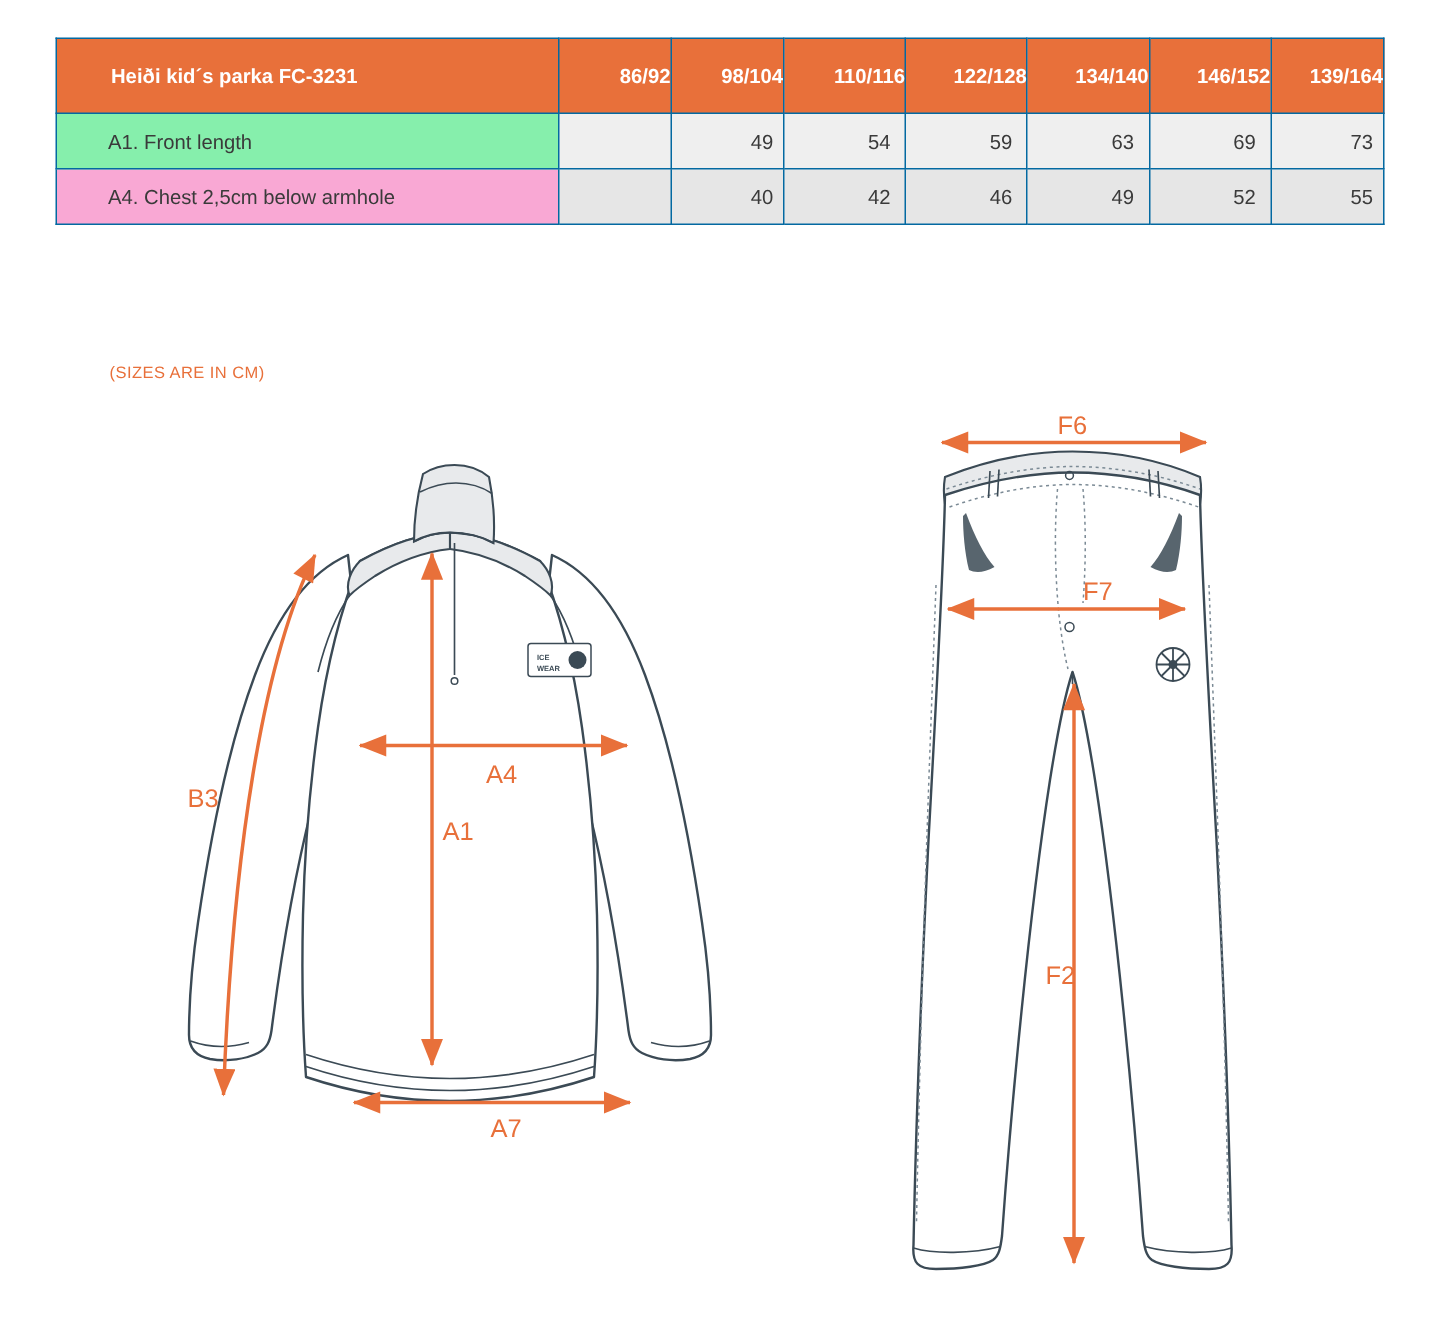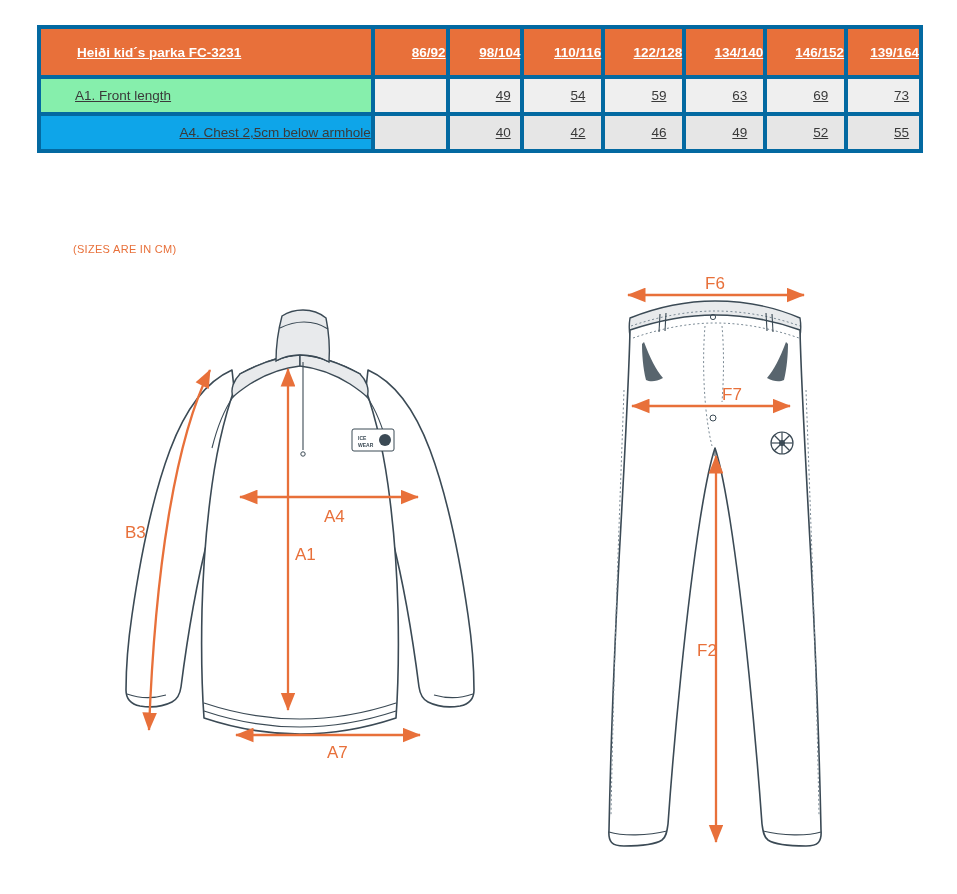--- a/index.html
+++ b/index.html
@@ -24,46 +24,45 @@
     left: 37px;
     top: 25px;
     width: 886px;
     border-collapse: collapse;
     font-size: 13.5px;
     color: #3a3a3a;
   }
   #size-table th, #size-table td {
     padding: 0;
     margin: 0;
-    border: 4px solid #0369a1;
+    border: 1px solid #0369a1;
     height: 37px;
     vertical-align: middle;
-    text-decoration: underline;
   }
   #size-table thead th {
     background: #e8703a;
     color: #ffffff;
     font-weight: bold;
     font-size: 13.5px;
     text-align: right;
     height: 50px;
   }
   #size-table thead th.name-col {
     text-align: left;
     padding-left: 36px;
     width: 330px;
   }
   #size-table tbody td.name-col {
     text-align: left;
     padding-left: 34px;
     background: #86efac;
   }
-  #size-table tbody tr.alt td.name-col { background: #0ea5e9; text-align: right; }
+  #size-table tbody tr.alt td.name-col { background: #f9a8d4; }
   #size-table tbody td.val {
-    text-align: left;
+    text-align: center;
     background: #efefef;
     padding-left: 46px;
   }
   #size-table tbody tr.alt td.val { background: #e6e6e6; }
   #size-table tbody td.empty { background: #efefef; }
   #size-table tbody tr.alt td.empty { background: #e6e6e6; }
 
   .col-w { width: 74px; }
   .col-w-wide { width: 80px; }
 

